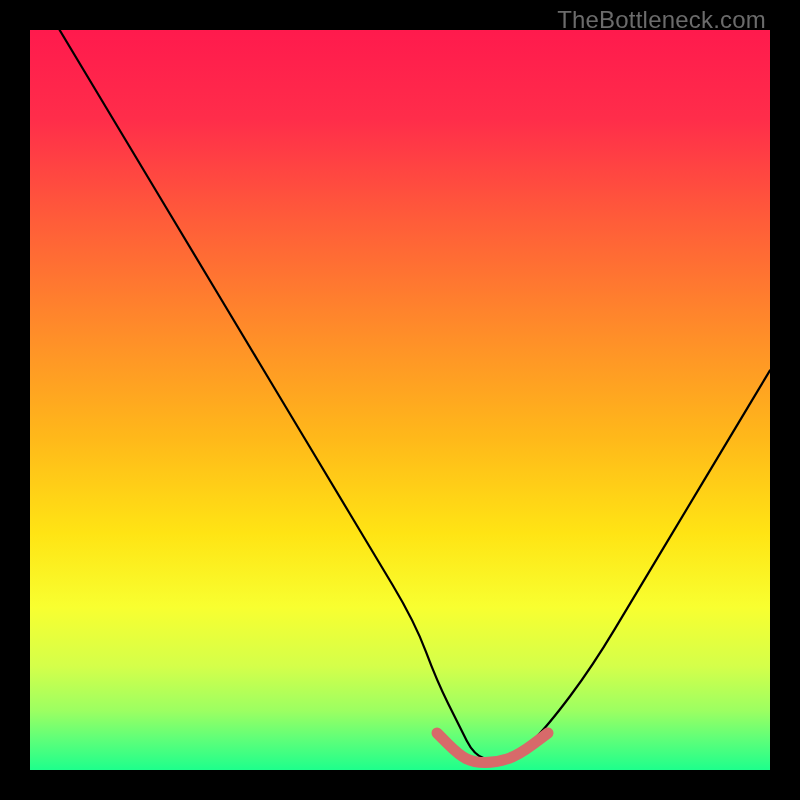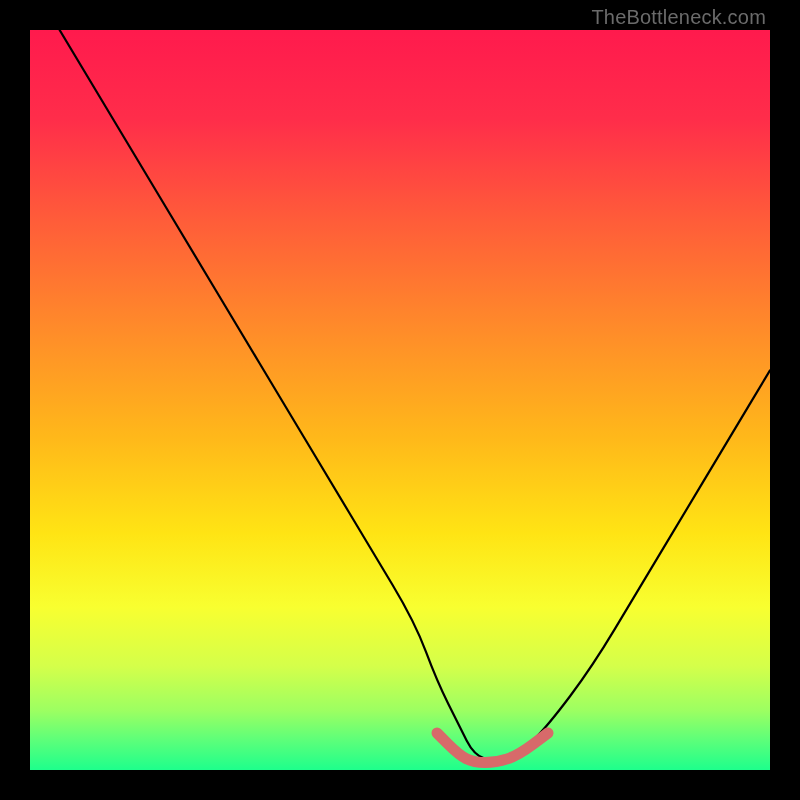--- a/index.html
+++ b/index.html
@@ -28,21 +28,21 @@
   }
   .gradient-bg {
     position: absolute;
     inset: 0;
   }
   .watermark {
     position: absolute;
     top: 6px;
     right: 34px;
     font-family: Arial, Helvetica, sans-serif;
-    font-size: 20px;
+    font-size: 24px;
     color: #6b6b6b;
     letter-spacing: 0.2px;
   }
   svg.curve-layer {
     position: absolute;
     inset: 0;
     width: 100%;
     height: 100%;
   }
 </style>

